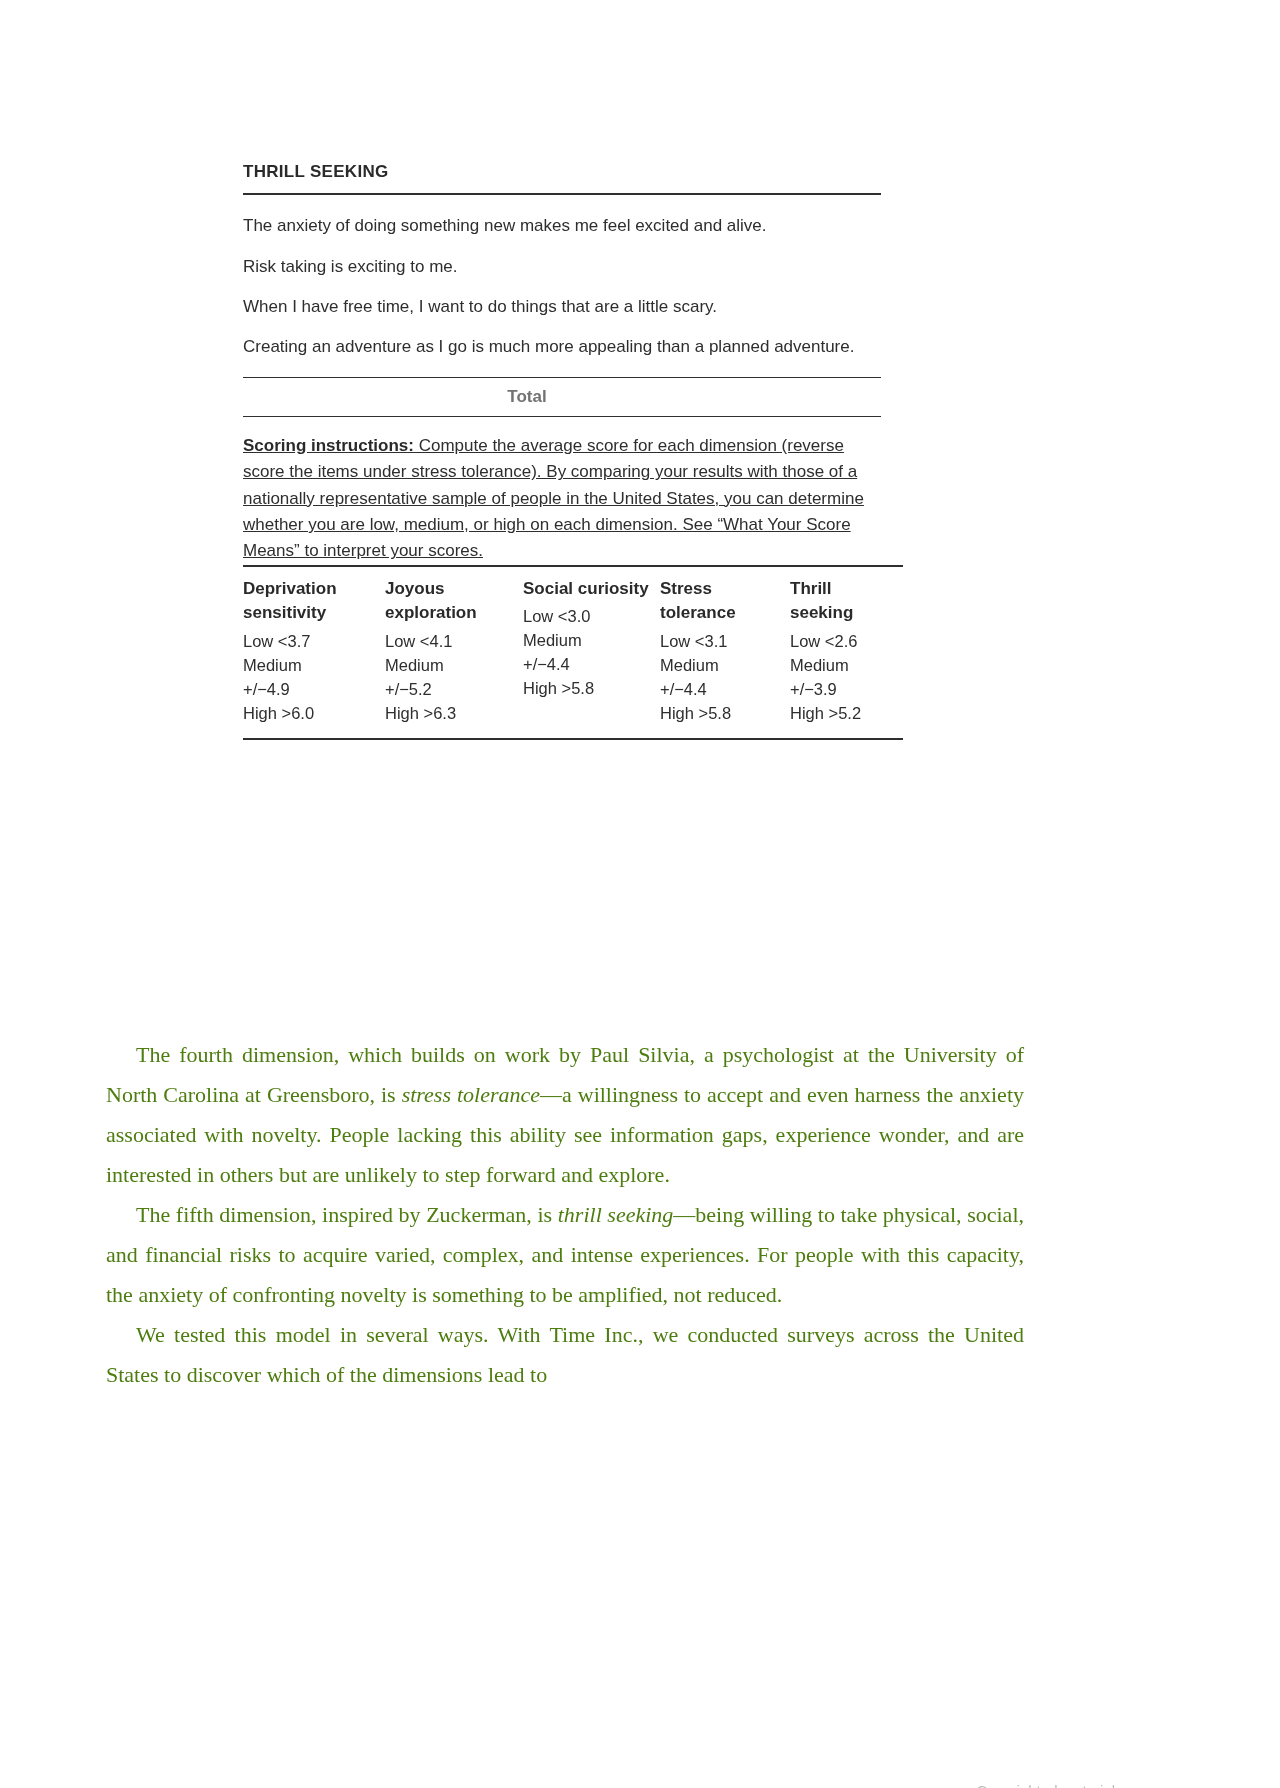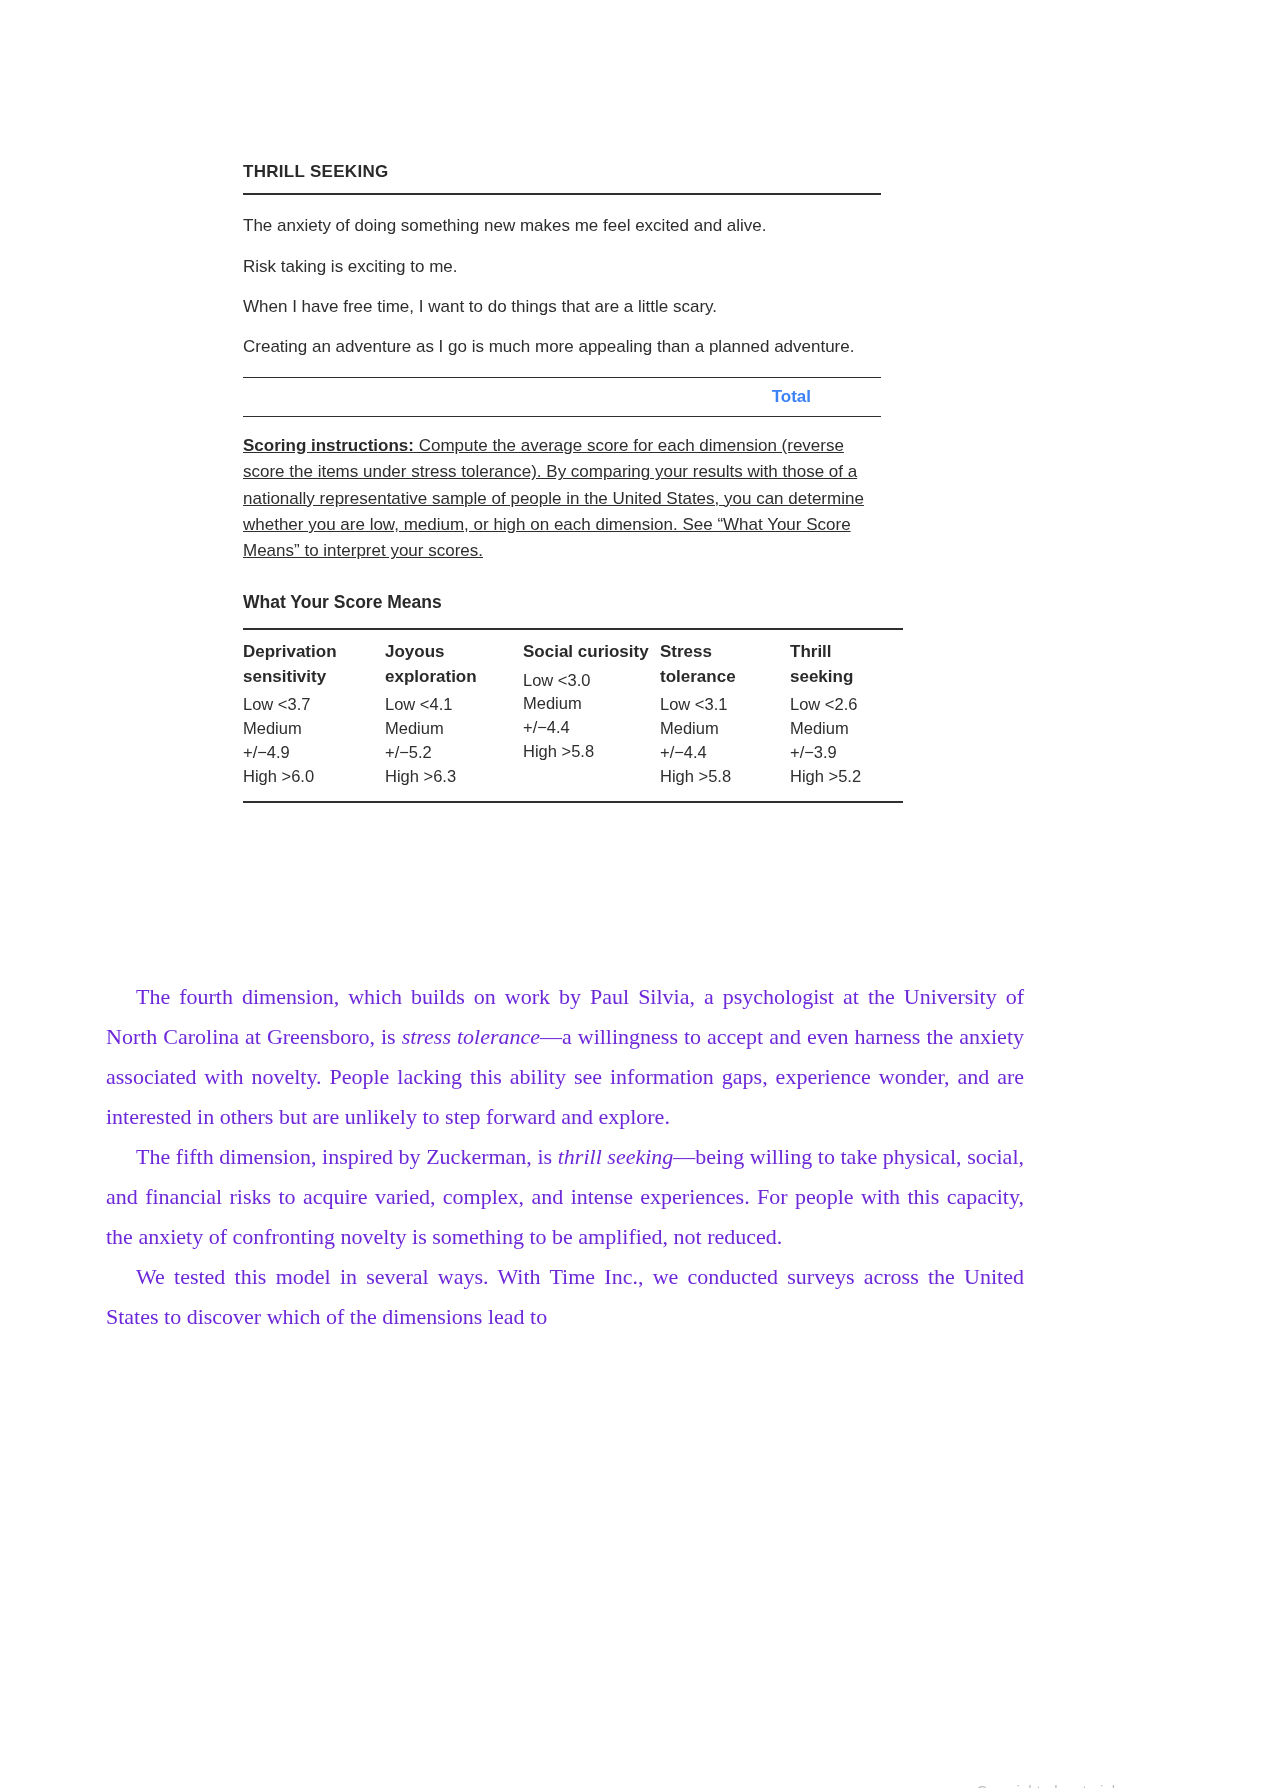--- a/index.html
+++ b/index.html
@@ -36,23 +36,23 @@
     border-top: 2px solid #2f2f2f;
     height: 0;
   }
   .rule.thin { border-top-width: 1.5px; }
   .title-rule { margin-bottom: 18px; }
   .q-item { margin-bottom: 14px; }
   .q-item:last-of-type { margin-bottom: 10px; }
   .total-rule-top { margin-top: 16px; }
   .total-row {
     font-weight: bold;
-    text-align: right;
+    text-align: center;
     padding: 6px 70px 6px 0;
-    color: #3b82f6;
+    color: #737373;
   }
   .scoring { margin-top: 16px; text-decoration: underline; }
   .scoring b { color: #2a2a2a; }
 
   
   .score-heading {
     font-size: 17.5px;
     font-weight: bold;
     color: #2a2a2a;
     margin-top: 24px;
@@ -77,26 +77,26 @@
     font-size: 16.5px;
     line-height: 1.45;
     color: #2e2e2e;
     white-space: nowrap;
   }
 
   
   .body-text {
     position: absolute;
     left: 106px;
-    top: 934px;
+    top: 992px;
     width: 918px;
     font-family: "Liberation Serif", serif;
     font-size: 22px;
     line-height: 1.82;
-    color: #6d28d9;
+    color: #4d7c0f;
     text-align: justify;
   }
   .body-text p { text-indent: 30px; }
   .body-text em { font-style: italic; }
 
   
   .footer {
     position: absolute;
     right: 165px;
     bottom: 32px;
@@ -119,21 +119,20 @@
     <p class="q-item">Risk taking is exciting to me.</p>
     <p class="q-item">When I have free time, I want to do things that are a little scary.</p>
     <p class="q-item">Creating an adventure as I go is much more appealing than a planned adventure.</p>
 
     <hr class="rule thin total-rule-top">
     <div class="total-row">Total</div>
     <hr class="rule thin">
 
     <p class="scoring"><b>Scoring instructions:</b><span> Compute the average score for each dimension (reverse score the items under stress tolerance). By comparing your results with those of a nationally representative sample of people in the United States, you can determine whether you are low, medium, or high on each dimension. See “What Your Score Means” to interpret your scores.</span></p>
 
-    <div class="score-heading">What Your Score Means</div>
 
     <div class="score-table">
 
       <div class="score-col">
         <div class="col-name">Deprivation sensitivity</div>
         <div class="col-line">Low &lt;3.7</div>
         <div class="col-line">Medium</div>
         <div class="col-line">+/−4.9</div>
         <div class="col-line">High &gt;6.0</div>
       </div>

